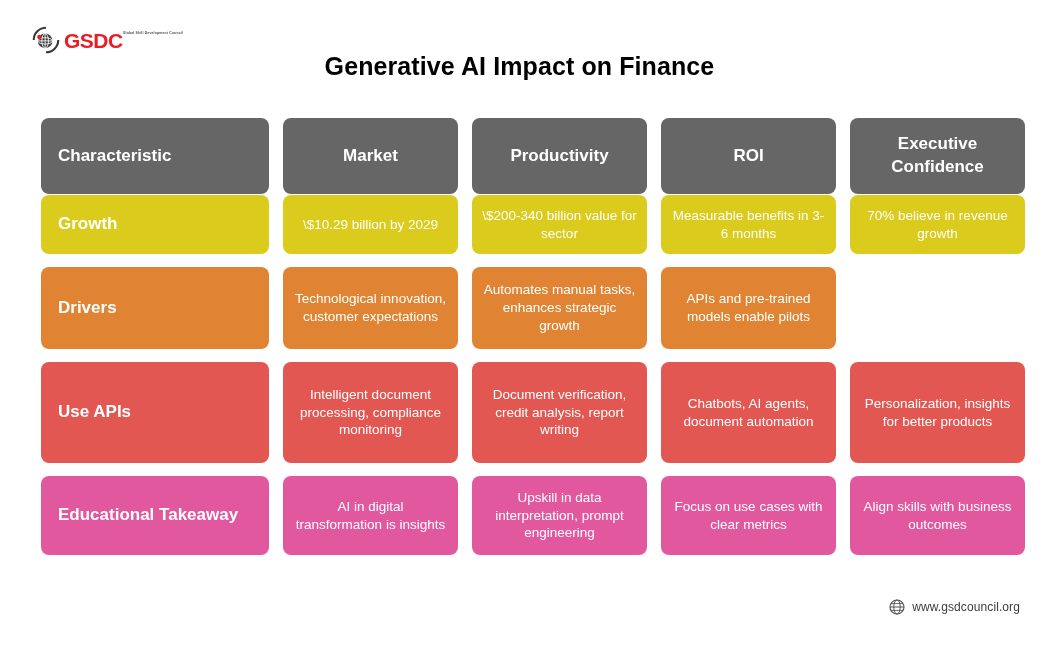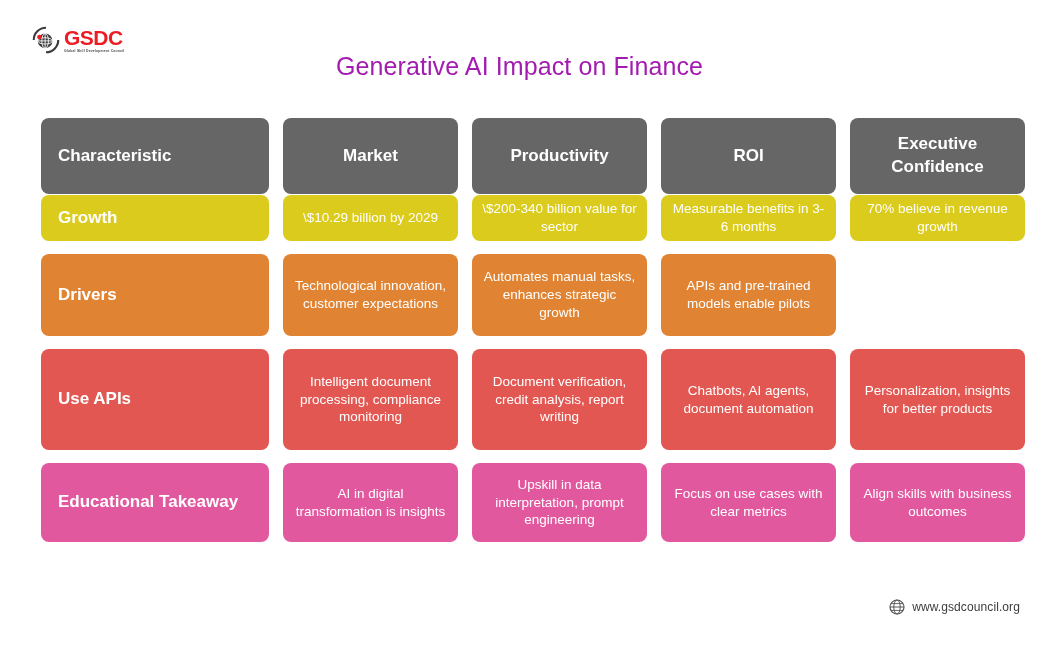--- a/index.html
+++ b/index.html
@@ -24,21 +24,21 @@
     align-items: center;
     gap: 4px;
   }
   .brand-mark {
     width: 28px;
     height: 28px;
     flex: none;
   }
   .brand-text {
     display: flex;
-    flex-direction: column;
+    flex-direction: row;
     line-height: 1;
     justify-content: flex-end;
   }
   .brand-name {
     font-size: 21px;
     font-weight: bold;
     color: #ED1C24;
     letter-spacing: -0.5px;
   }
   .brand-tagline {
@@ -52,22 +52,22 @@
     transform-origin: left top;
   }
 
   .page-title {
     position: absolute;
     left: 0;
     right: 9px;
     top: 52px;
     text-align: center;
     font-size: 25px;
-    font-weight: normal;
-    color: #a21caf;
+    font-weight: bold;
+    color: #000000;
     letter-spacing: 0.1px;
   }
 
   
   .matrix {
     position: absolute;
     left: 41px;
     top: 118px;
     width: 960px;
     display: flex;
@@ -106,21 +106,21 @@
   .header-row .cell {
     background: #666666;
     font-weight: bold;
   }
   .header-row .cell-value {
     font-size: 17px;
   }
   .header-row { height: 64px; }
   .header-row .cell { height: 76px; }
 
-  .row-growth .cell { background: #DBCB1C; height: 46px; }
+  .row-growth .cell { background: #DBCB1C; height: 59px; }
   .row-drivers .cell { background: #E08434; height: 82px; }
   .row-usecases .cell { background: #E25751; height: 101px; }
   .row-takeaway .cell { background: #E2589F; height: 79px; }
 
   
   .footer {
     position: absolute;
     right: 28px;
     bottom: 48px;
     display: flex;

